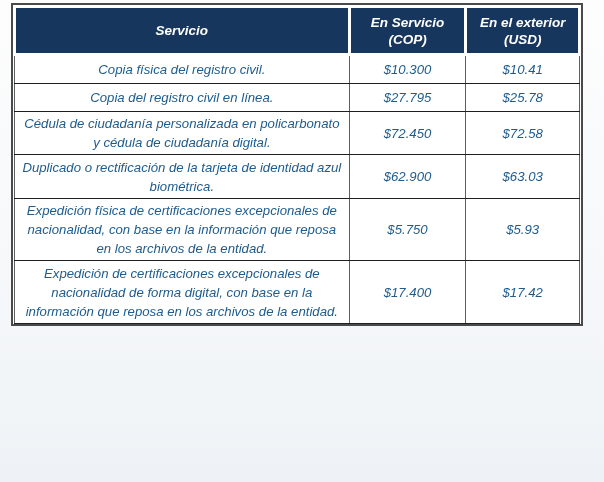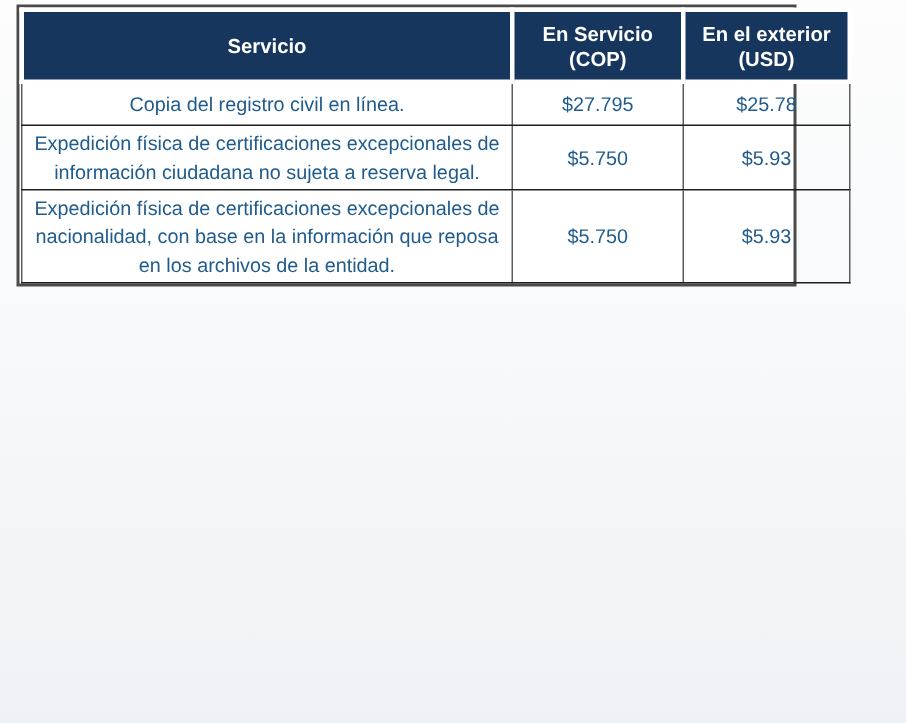--- a/index.html
+++ b/index.html
@@ -11,24 +11,25 @@
     height: 482px;
     position: relative;
     background: linear-gradient(180deg, #fdfdfd 0%, #f6f8fa 55%, #eef2f6 100%);
     font-family: "Liberation Sans", sans-serif;
     overflow: hidden;
   }
   .table-wrap {
     position: absolute;
     left: 11px;
     top: 3px;
-    width: 520px;
+    width: 572px;
     box-sizing: border-box;
     border: 2px solid #4a4a4a;
     background: #ffffff;
+    font-style: italic;
   }
   table.fees {
     border-collapse: collapse;
     table-layout: fixed;
     width: 100%;
   }
   col.c-service { width: 327px; }
   col.c-cop     { width: 114px; }
   col.c-usd     { width: 111px; }
 
@@ -80,29 +81,44 @@
       <tr>
         <th>Servicio</th>
         <th>En Servicio
 (COP)</th>
         <th>En el exterior
 (USD)</th>
       </tr>
     </thead>
     <tbody>
       <tr>
+        <td>Copia física del registro civil.</td>
+        <td>$10.300</td>
+        <td>$10.41</td>
+      </tr>
+      <tr>
         <td>Copia del registro civil en línea.</td>
         <td>$27.795</td>
         <td>$25.78</td>
       </tr>
       <tr>
-        <td>Expedición física de certificaciones excepcionales de información ciudadana no sujeta a reserva legal.</td>
-        <td>$5.750</td>
-        <td>$5.93</td>
+        <td>Cédula de ciudadanía personalizada en policarbonato y cédula de ciudadanía digital.</td>
+        <td>$72.450</td>
+        <td>$72.58</td>
+      </tr>
+      <tr>
+        <td>Duplicado o rectificación de la tarjeta de identidad azul biométrica.</td>
+        <td>$62.900</td>
+        <td>$63.03</td>
       </tr>
       <tr>
         <td>Expedición física de certificaciones excepcionales de nacionalidad, con base en la información que reposa en los archivos de la entidad.</td>
         <td>$5.750</td>
         <td>$5.93</td>
       </tr>
+      <tr>
+        <td>Expedición de certificaciones excepcionales de nacionalidad de forma digital, con base en la información que reposa en los archivos de la entidad.</td>
+        <td>$17.400</td>
+        <td>$17.42</td>
+      </tr>
     </tbody>
   </table>
 </div>
 
 </body></html>

